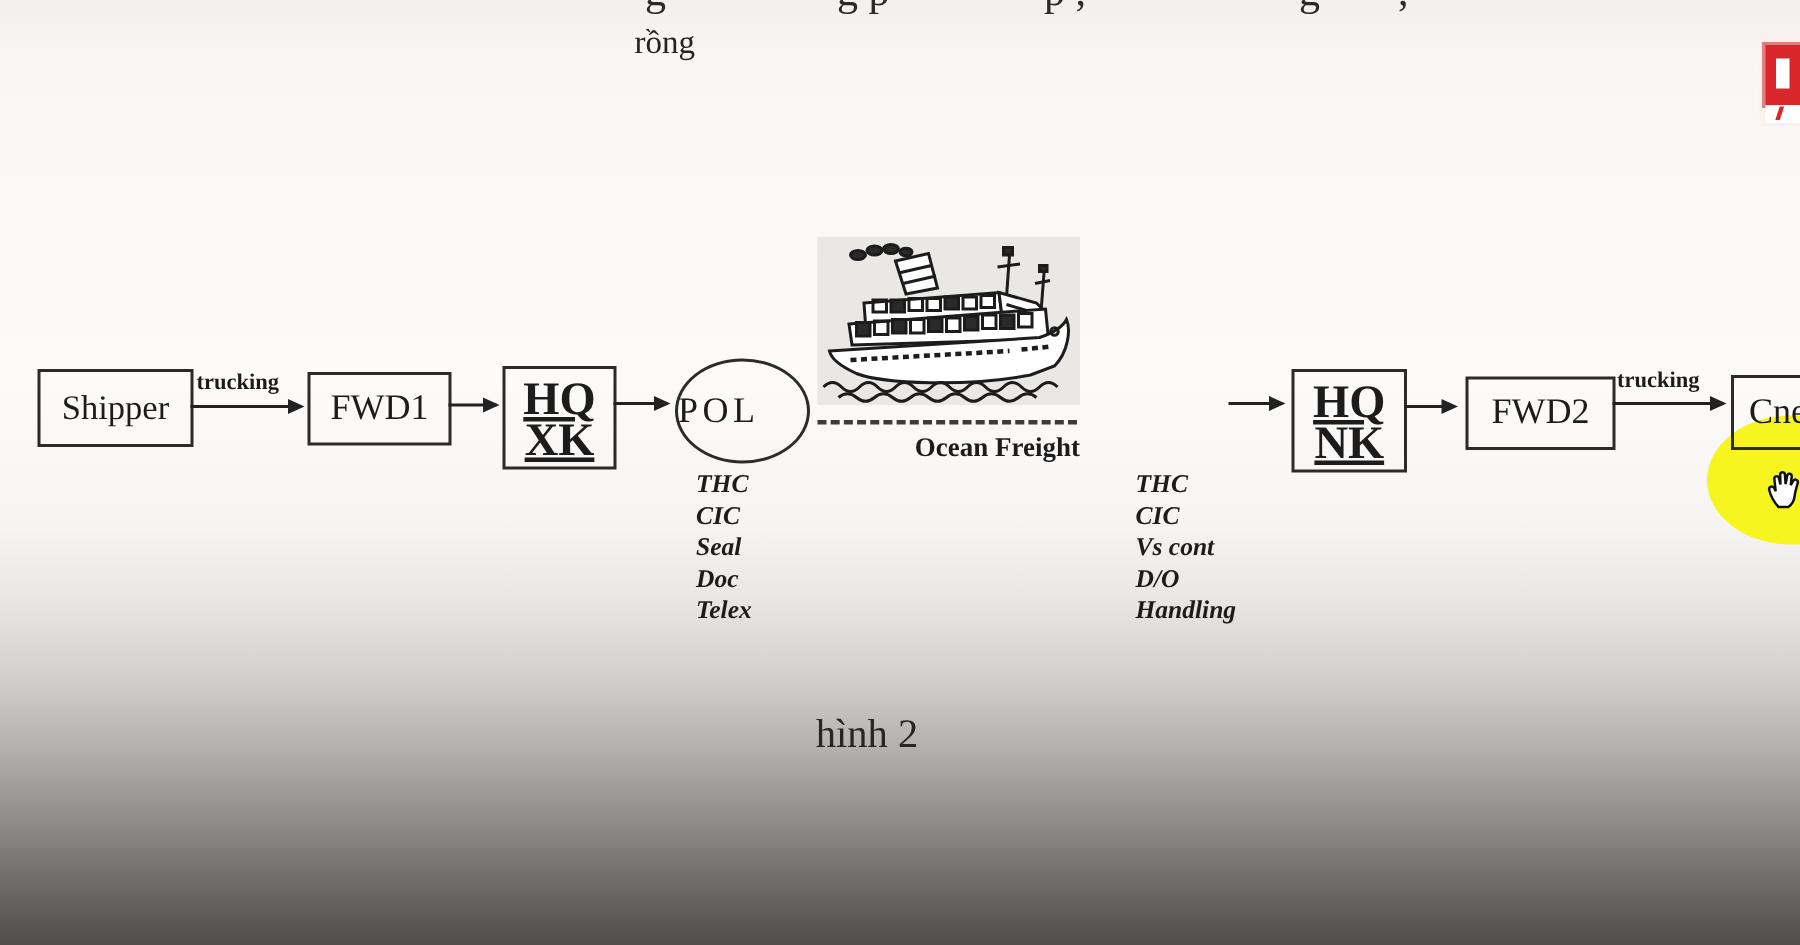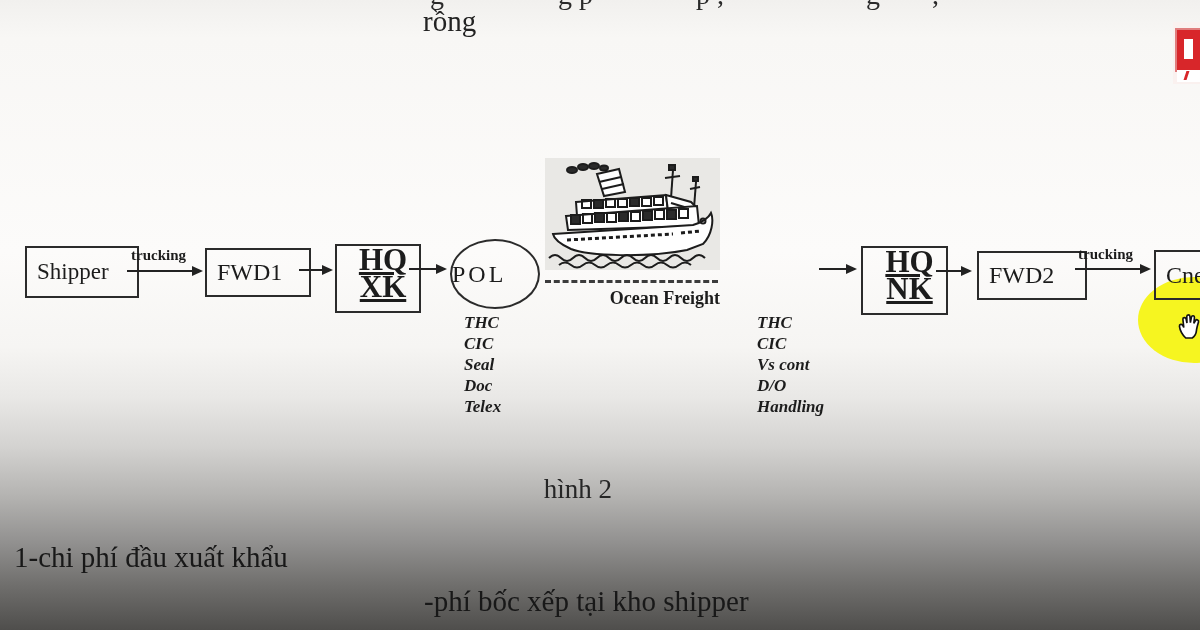--- a/index.html
+++ b/index.html
@@ -4,30 +4,30 @@
 <style>
   html,body{margin:0;padding:0;background:#000;}
   #stage{
     position:relative;width:1200px;height:630px;overflow:hidden;
     font-family:"Liberation Serif", serif;color:#1d1d1d;
     background:linear-gradient(180deg,
       #f1f0ee 0%, #f8f7f5 6%, #fcfbfa 40%, #f6f5f3 55%,
       #e9e8e6 63%, #d3d2d0 71%, #b3b2b0 79%, #929190 86%,
       #6f6e6c 93%, #4f4e4c 100%);
   }
-  .box{position:absolute;border:2px solid #2b2b2b;display:flex;align-items:center;font-size:24px;color:#1c1c1c;padding-left:10px;}
+  .box{position:absolute;border:2px solid #2b2b2b;display:flex;align-items:center;justify-content:center;font-size:24px;color:#1c1c1c;}
   .ellipse{position:absolute;border:2px solid #2b2b2b;border-radius:50%;display:flex;align-items:center;justify-content:flex-start;font-size:24px;letter-spacing:3px;color:#1c1c1c;}
   .arrow{position:absolute;height:2px;background:#222;}
   .arrow::after{content:"";position:absolute;right:-2px;top:-4px;border-left:11px solid #222;border-top:5px solid transparent;border-bottom:5px solid transparent;}
   .edge-label{position:absolute;font-size:15px;font-weight:bold;color:#1c1c1c;}
   .charge-list{position:absolute;font-size:17px;font-weight:bold;line-height:21px;color:#1c1c1c;}
   .charge-list div{white-space:nowrap;font-style:italic;}
   .two-line{flex-direction:column;line-height:27px;font-weight:bold;font-size:31px;text-decoration:underline;}
   .frag{position:absolute;top:-21px;font-size:28px;color:#2a2a2a;}
-  #partial-word{position:absolute;left:423px;top:5px;font-size:29px;color:#232323;}
+  #partial-word{position:absolute;left:423px;top:15px;font-size:22px;color:#232323;}
   #ship-block{position:absolute;left:545px;top:158px;width:175px;height:112px;background:#e9e8e5;}
   #sea-line{position:absolute;left:545px;top:280px;width:173px;height:0;border-top:3px dashed #3c3c3c;}
   #ocean-label{position:absolute;left:545px;top:288px;width:175px;text-align:right;font-size:18px;font-weight:bold;color:#1c1c1c;}
   #highlight-spot{position:absolute;left:1138px;top:277px;width:112px;height:86px;border-radius:50%;background:#f6f520;}
   #box-cnee{left:1154px;top:250px;width:76px;height:46px;justify-content:flex-start;padding-left:10px;}
   #hand-cursor{position:absolute;left:1176px;top:306px;width:30px;height:34px;}
   #caption{position:absolute;left:0;top:474px;width:1156px;text-align:center;font-size:27px;color:#262626;}
   .note{position:absolute;font-size:29px;color:#181818;}
   #note1{left:14px;top:505px;}
   #note2{left:14px;top:541px;}
@@ -178,16 +178,14 @@
 
   <div class="box" id="box-cnee">
     <span>Cne</span>
   </div>
 
   <svg id="hand-cursor" viewBox="0 0 20 22">
     <path d="M6.5,21 C4.5,19 2.6,15.5 2.3,13.2 C2.1,11.8 4,11.4 4.6,12.7 L5.2,14 L4.6,8.6 C4.4,7.2 6.4,6.9 6.7,8.3 L7.3,11 L7.2,6.7 C7.2,5.2 9.2,5.2 9.3,6.7 L9.6,10.8 L10.3,7.1 C10.6,5.7 12.4,6 12.3,7.4 L11.9,11.3 L13,9.4 C13.7,8.2 15.4,9 15,10.4 C14.3,12.7 13.8,14.4 13.6,16.2 C13.4,18.2 12.3,20 10.8,21 Z" fill="#ffffff" stroke="#111111" stroke-width="1.1"></path>
   </svg>
 
   <div id="caption">hình 2</div>
-  <div class="note" id="note2">1-chi phí đầu xuất khẩu</div>
-  <div class="note" id="note3">-phí bốc xếp tại kho shipper</div>
 
 </div>
 
 </body></html>

